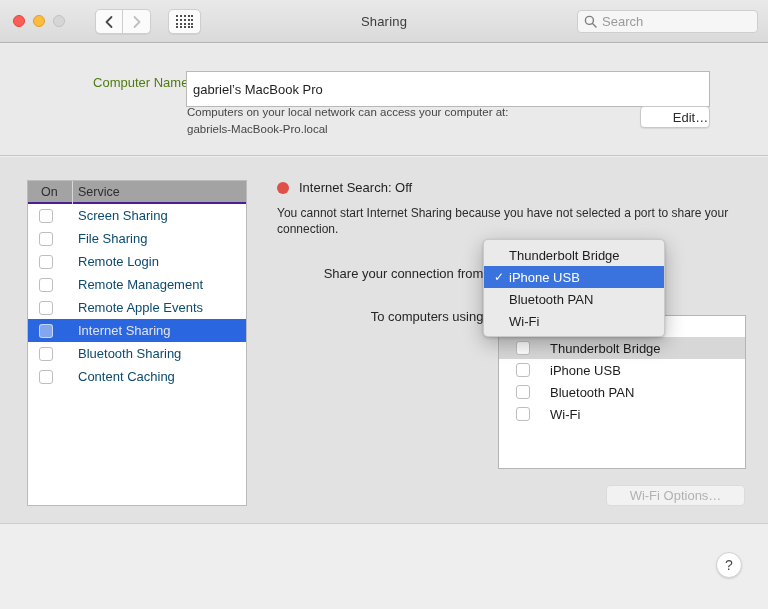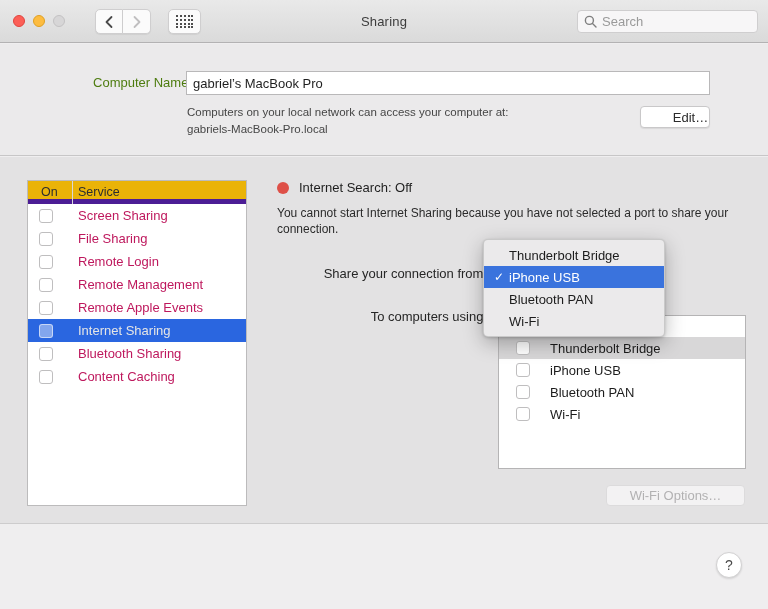--- a/index.html
+++ b/index.html
@@ -47,21 +47,21 @@
   }
   .searchfield .ph { color:#9a9a9a; font-size:13px; }
 
   
   .topsec {
     position:absolute; left:0; top:44px; width:768px; height:112px;
     background:#ebeaeb; border-bottom:1px solid #c7c6c7;
   }
   .cn-label { position:absolute; left:0; top:31px; width:180px; text-align:right; color:#4d7c0f;margin-left:12px; }
   .cn-input {
-    position:absolute; left:186px; top:27px; width:524px; height:24px;
+    position:absolute; left:186px; top:27px; width:524px; height:36px;
     background:#fff; border:1px solid #b9b8b9; font-size:13px; color:#1f1f1f;
     padding:0 6px; font-family:inherit;
   }
   .cn-note { position:absolute; left:187px; top:60px; width:470px; font-size:11.5px; color:#464646; line-height:17px; }
   .edit-btn {
     position:absolute; left:640px; top:62px; width:70px; height:22px;
     background:#fff; border:1px solid #c9c8c9; border-radius:4px;
     font-size:13px; color:#2b2b2b; box-shadow:0 1px 1px rgba(0,0,0,.08);
     display:flex; align-items:center; justify-content:center; font-family:inherit;padding-left:31px;
   }
@@ -69,28 +69,28 @@
   
   .midsec {
     position:absolute; left:0; top:157px; width:768px; height:367px;
     background:#e3e2e3; border-bottom:1px solid #cdcccd;
   }
   .svc-table {
     position:absolute; left:27px; top:23px; width:220px; height:326px;
     background:#fff; border:1px solid #bcbbbc;
   }
   .svc-header {
-    position:relative; height:23px; background:#eab308; border-bottom:5px solid #4c1d95;
+    position:relative; height:23px; background:#a3a3a3; border-bottom:2px solid #4c1d95;
     color:#2e2e2e; font-size:12.5px;
   }
   .svc-header .h-on { position:absolute; left:13px; top:4px; }
   .svc-header .h-service { position:absolute; left:50px; top:4px; }
   .svc-header .h-div { position:absolute; left:44px; top:0; width:1px; height:23px; background:#d9d8d9; }
   .svc-row {
-    position:relative; height:23px; display:flex; align-items:center; color:#be185d;
+    position:relative; height:23px; display:flex; align-items:center; color:#0c4a6e;
   }
   .svc-row .cb { position:absolute; left:11px; }
   .svc-row .lbl { position:absolute; left:50px; white-space:nowrap; }
   .svc-row.selected { background:#2a66e0; color:#e5e5e5; }
   .cb {
     width:14px; height:14px; background:#fff; border:1px solid #bfbebf; border-radius:3px;
     display:inline-block;
   }
   .svc-row.selected .cb { background:rgba(255,255,255,.42); border-color:rgba(255,255,255,.55); }
 

